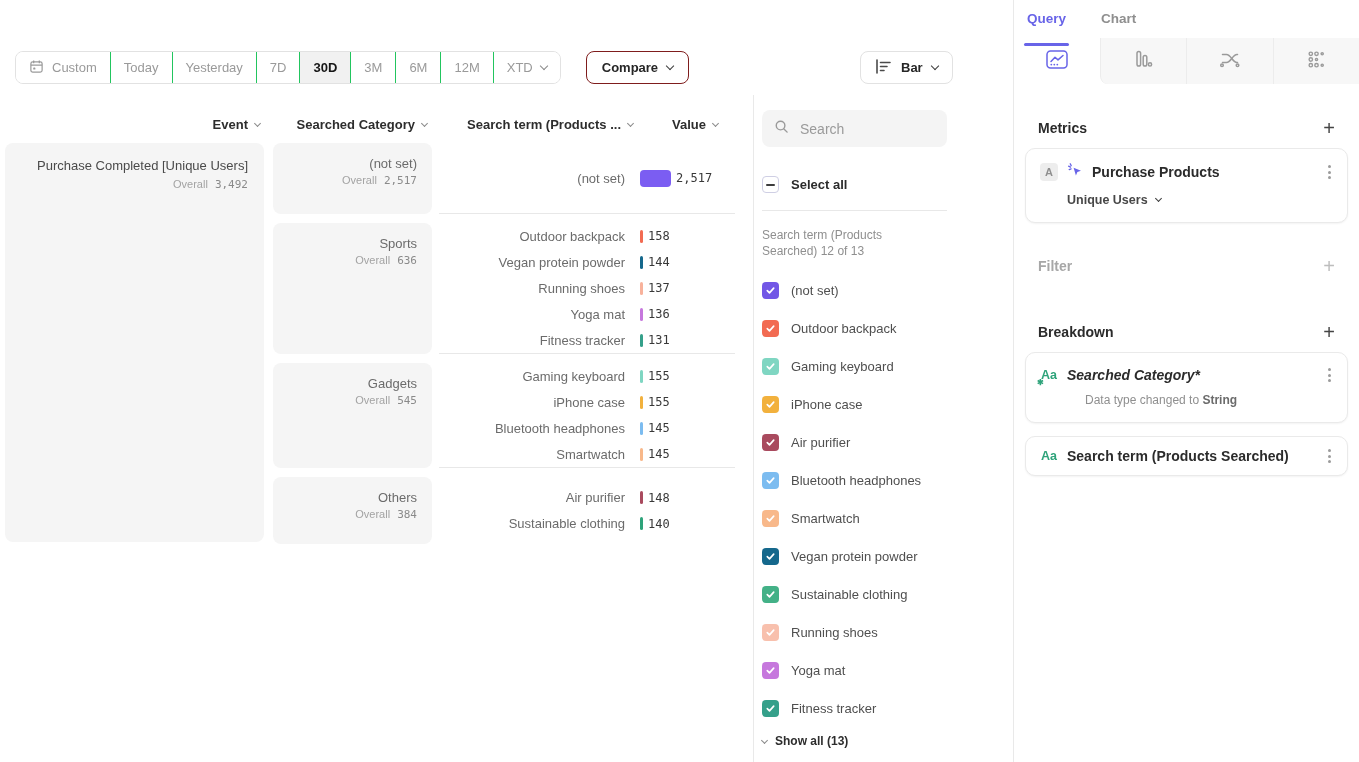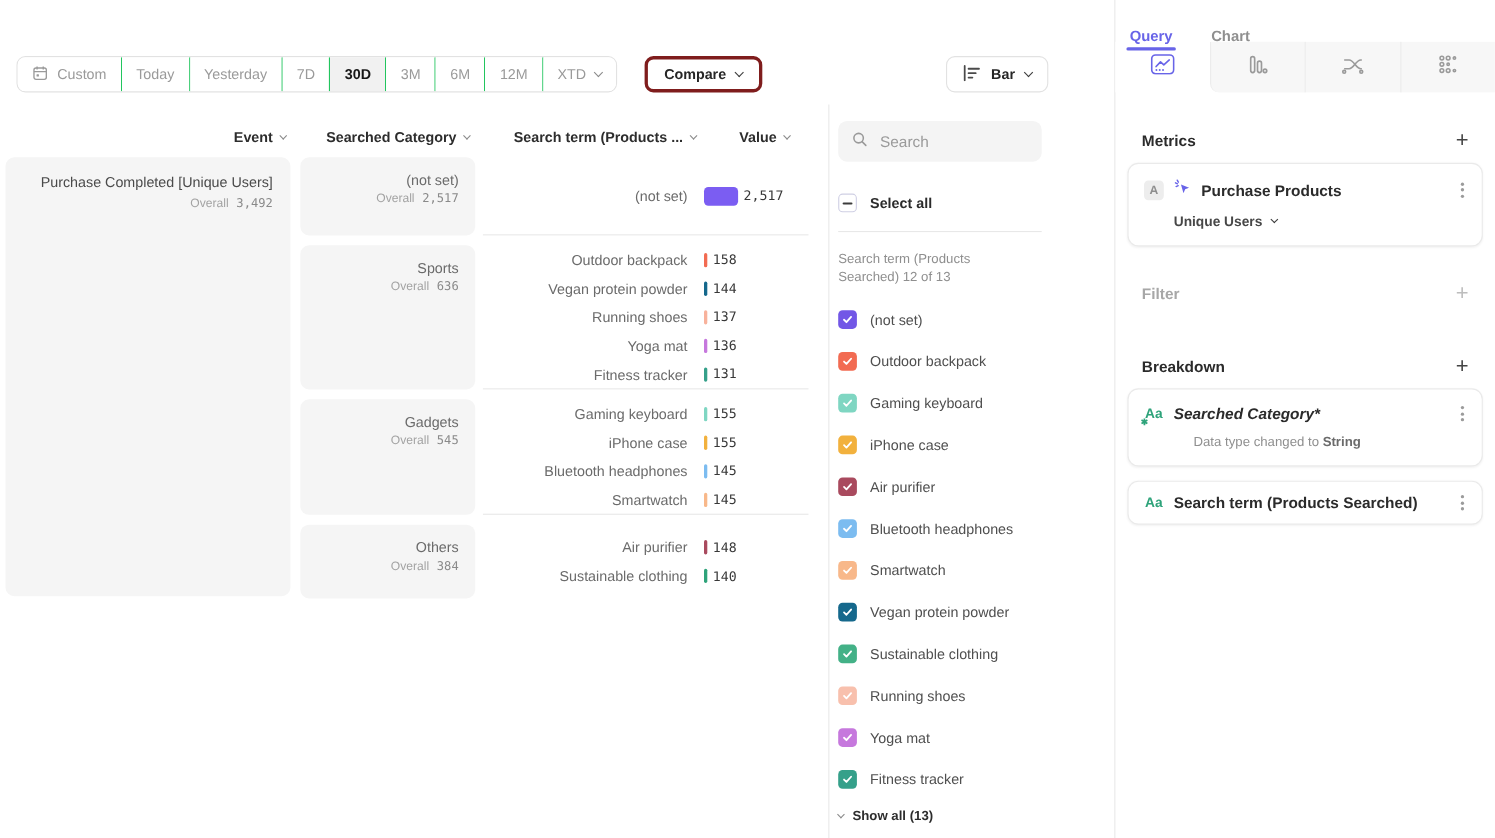--- a/index.html
+++ b/index.html
@@ -9,21 +9,21 @@
   .app{position:relative;width:1359px;height:762px;background:#fff}
 
   
   .toolbar{position:absolute;top:51px;left:15px;display:flex;align-items:center}
   .date-group{display:flex;align-items:stretch;height:33px;border:1px solid #e2e2e2;border-radius:8px;background:#fff;overflow:hidden}
   .date-btn{display:flex;align-items:center;gap:8px;padding:0 13px;font-size:13px;color:#9a9a9a;border-right:1px solid #22c55e;cursor:pointer;white-space:nowrap;background:#fff}
   .date-btn:last-child{border-right:none}
   .date-btn.active{background:#f1f1f1;color:#161616;font-weight:700}
   .chev{display:inline-block;width:6px;height:6px;border-right:1.6px solid #8a8a8a;border-bottom:1.6px solid #8a8a8a;transform:rotate(45deg);margin-bottom:3px}
   .chev.dark{border-color:#3c3c3c}
-  .compare-btn{margin-left:25px;height:33px;padding:0 15px;border:3px solid #7f1d1d;border-radius:8px;background:#fff;display:flex;align-items:center;gap:9px;font-size:13px;font-weight:600;color:#262626;cursor:pointer}
+  .compare-btn{margin-left:25px;height:33px;padding:0 15px;border:1px solid #7f1d1d;border-radius:8px;background:#fff;display:flex;align-items:center;gap:9px;font-size:13px;font-weight:600;color:#262626;cursor:pointer}
   .bar-btn{position:absolute;top:51px;left:860px;height:33px;padding:0 14px;border:1px solid #e2e2e2;border-radius:8px;background:#fff;display:flex;align-items:center;gap:9px;font-size:13px;font-weight:600;color:#262626;cursor:pointer}
 
   
   .thead{position:absolute;top:117px;left:15px;width:730px;display:flex;font-size:13px;font-weight:600;color:#2d2d2d;align-items:center}
   .thead .hc{display:flex;justify-content:flex-end;align-items:center;gap:7px;cursor:pointer}
   .h-event{width:245px}.h-cat{width:167px}.h-term{width:206px}.h-val{flex:1;padding-right:27px}
   .thead .chev{width:5px;height:5px}
 
   .table{position:absolute;top:143px;left:5px;width:730px;display:flex;gap:9px}
   .event-cell{width:259px;height:399px;background:#f5f5f5;border-radius:8px;padding:14px 16px;text-align:right}
@@ -58,21 +58,21 @@
   .flabel{margin-top:16px;font-size:12px;color:#8f8f8f;line-height:16px;width:160px}
   .fitems{margin-top:12px}
   .fitem{height:38px;display:flex;align-items:center;gap:12px;cursor:pointer}
   .cb{width:17px;height:17px;border-radius:4px;display:flex;align-items:center;justify-content:center;flex-shrink:0}
   .fitem .lbl{font-size:13px;color:#4f4f4f;white-space:nowrap}
   .show-all{display:flex;align-items:center;gap:8px;margin-top:7px;font-size:12px;font-weight:600;color:#2d2d2d;cursor:pointer}
   .show-all .chev{width:5px;height:5px;margin-bottom:2px}
 
   
   .sidebar{position:absolute;right:0;top:0;width:346px;height:762px;background:#fff;border-left:1px solid #e9e9e9}
-  .sb-tabs{display:flex;gap:35px;padding:25px 0 0 13px;height:38px}
+  .sb-tabs{display:flex;gap:35px;padding:11px 0 0 13px;height:38px}
   .sb-tab{font-size:13.5px;font-weight:600;color:#8f8f8f;position:relative;cursor:pointer}
   .sb-tab.active{color:#6864e8}
   .sb-tab.active::after{content:"";position:absolute;left:-3px;right:-3px;bottom:-8px;height:3px;background:#6864e8;border-radius:2px}
   .icon-tabs{display:flex;height:46px}
   .icon-tab{flex:1;display:flex;align-items:center;justify-content:center;background:#f7f7f7;border-left:1px solid #ececec;cursor:pointer}
   .icon-tab:first-child{border-left:none}
   .icon-tab.active{background:#fff}
   .icon-tab:nth-child(2){border-bottom-left-radius:8px}
   .sb-heading{display:flex;justify-content:space-between;align-items:center;padding:0 24px}
   .sb-heading .txt{font-size:14px;font-weight:700;color:#2b2b2b}

